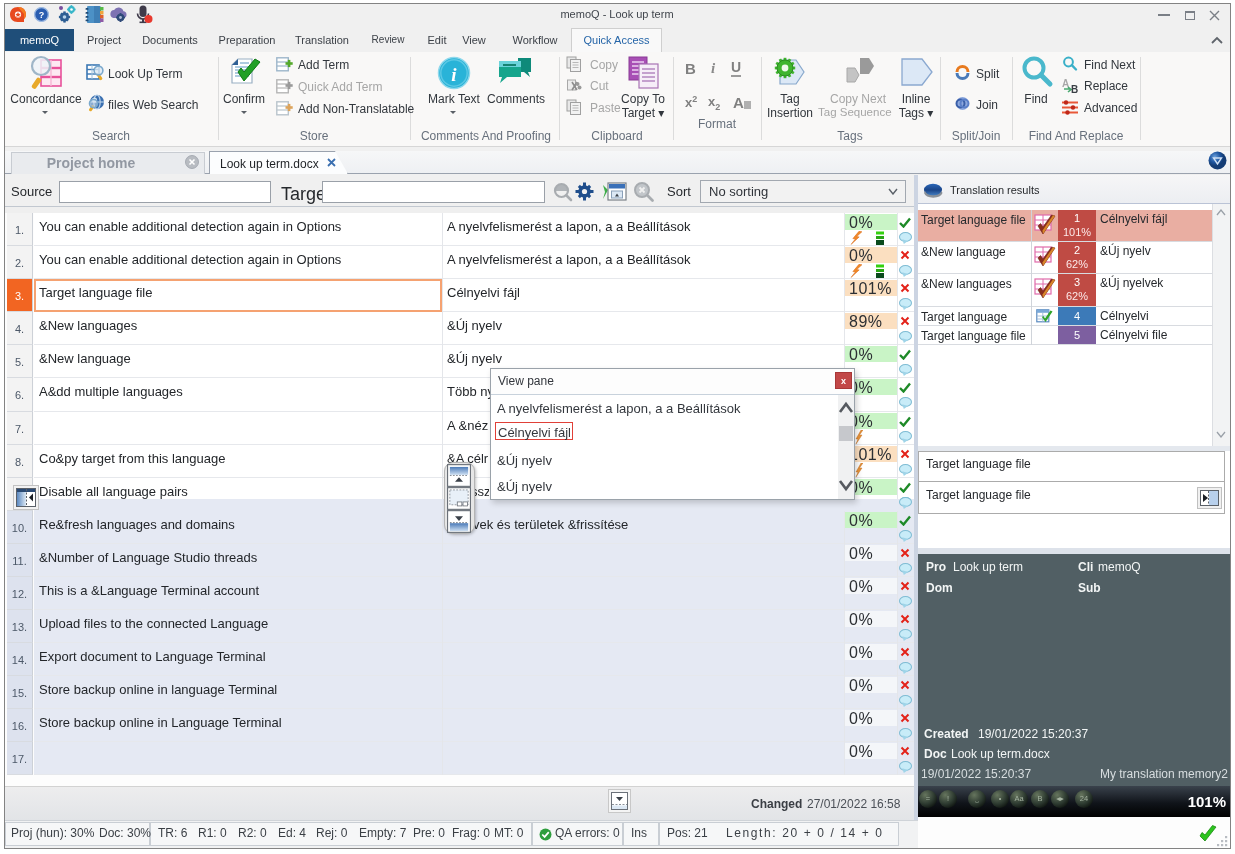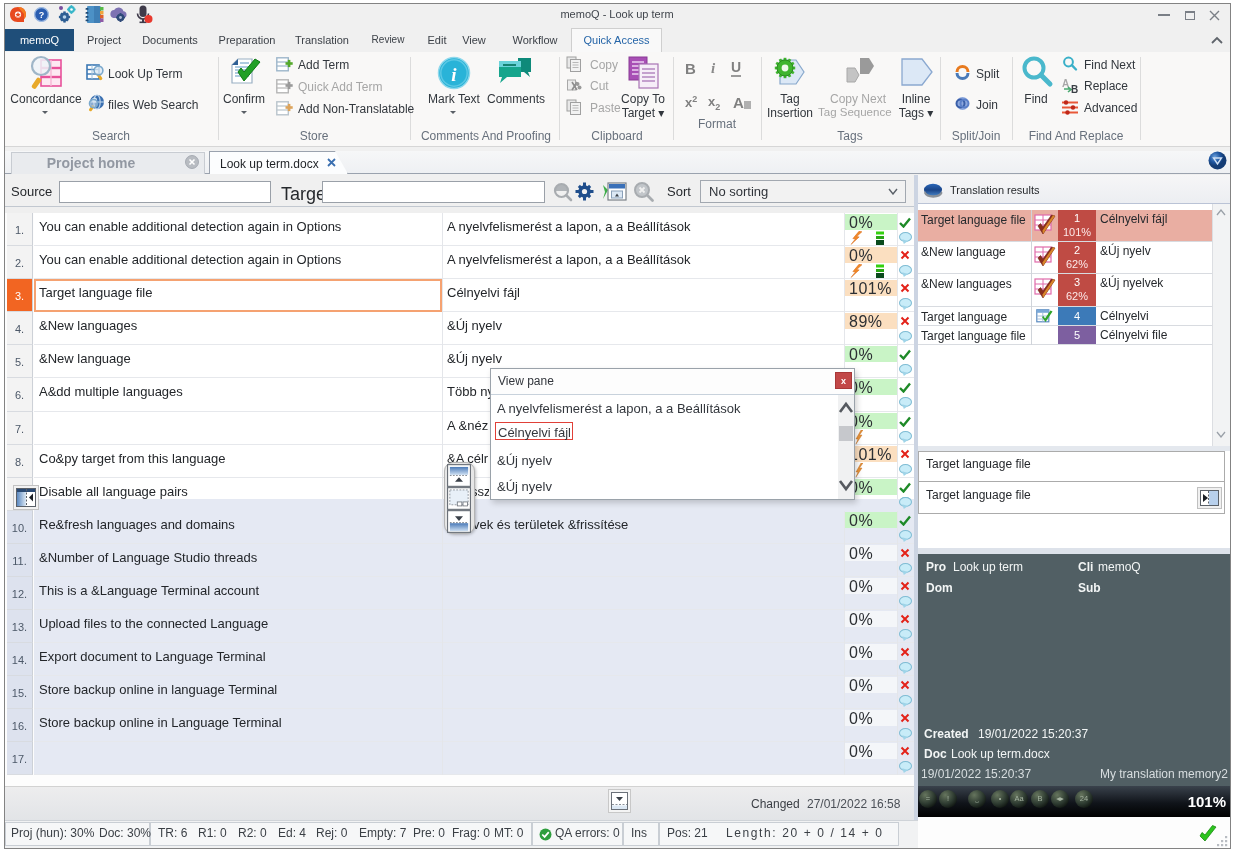--- a/index.html
+++ b/index.html
@@ -654,21 +654,21 @@
 <div class="cell" style="left:471px;top:484px;width:18px">ssz</div>
 <div class="abs" style="left:34px;top:279px;width:408px;height:33px;border:2px solid #f5a271"></div>
 <div class="abs" style="left:5px;top:786px;width:909px;height:34px;background:linear-gradient(#ededee,#e2e4e7);border-top:1px solid #d2d2d2"></div>
 <svg class="abs" style="left:608px;top:789px" width="23" height="24" viewBox="0 0 23 24">
 <rect x="0.5" y="0.5" width="22" height="23" fill="#f4f4f4" stroke="#c8c8c8"></rect>
 <rect x="3.5" y="3.5" width="16" height="17" fill="#fff" stroke="#6a7078"></rect>
 <path d="M8 8 L15 8 L11.5 12 Z" fill="#3a4048"></path>
 <line x1="4" y1="15.5" x2="19" y2="15.5" stroke="#8a9098" stroke-width="1" stroke-dasharray="2 1.5"></line>
 <rect x="4" y="16.5" width="15" height="3.5" fill="#dce8f4"></rect>
 </svg>
-<div class="abs" style="left:751px;top:797px;font-size:12px;font-weight:normal;color:#3a3e44">Changed</div>
+<div class="abs" style="left:751px;top:797px;font-size:12px;font-weight:bold;color:#3a3e44">Changed</div>
 <div class="abs" style="left:807px;top:797px;font-size:12px;color:#4a4f56">27/01/2022 16:58</div>
 <div class="abs" style="left:5px;top:820px;width:1225px;height:28px;background:#f1f2f3;border-top:1px solid #cfd3d8"></div>
 <div class="abs" style="left:1000px;top:821px;width:230px;height:27px;background:#fdfdfd"></div>
 <div class="seg" style="left:5px;width:145px"></div>
 <div class="seg" style="left:150px;width:382px"></div>
 <div class="seg" style="left:532px;width:91px"></div>
 <div class="seg" style="left:623px;width:36px"></div>
 <div class="seg" style="left:659px;width:240px"></div>
 <div class="st" style="left:11px">Proj (hun): 30%</div>
 <div class="st" style="left:99px">Doc: 30%</div>

